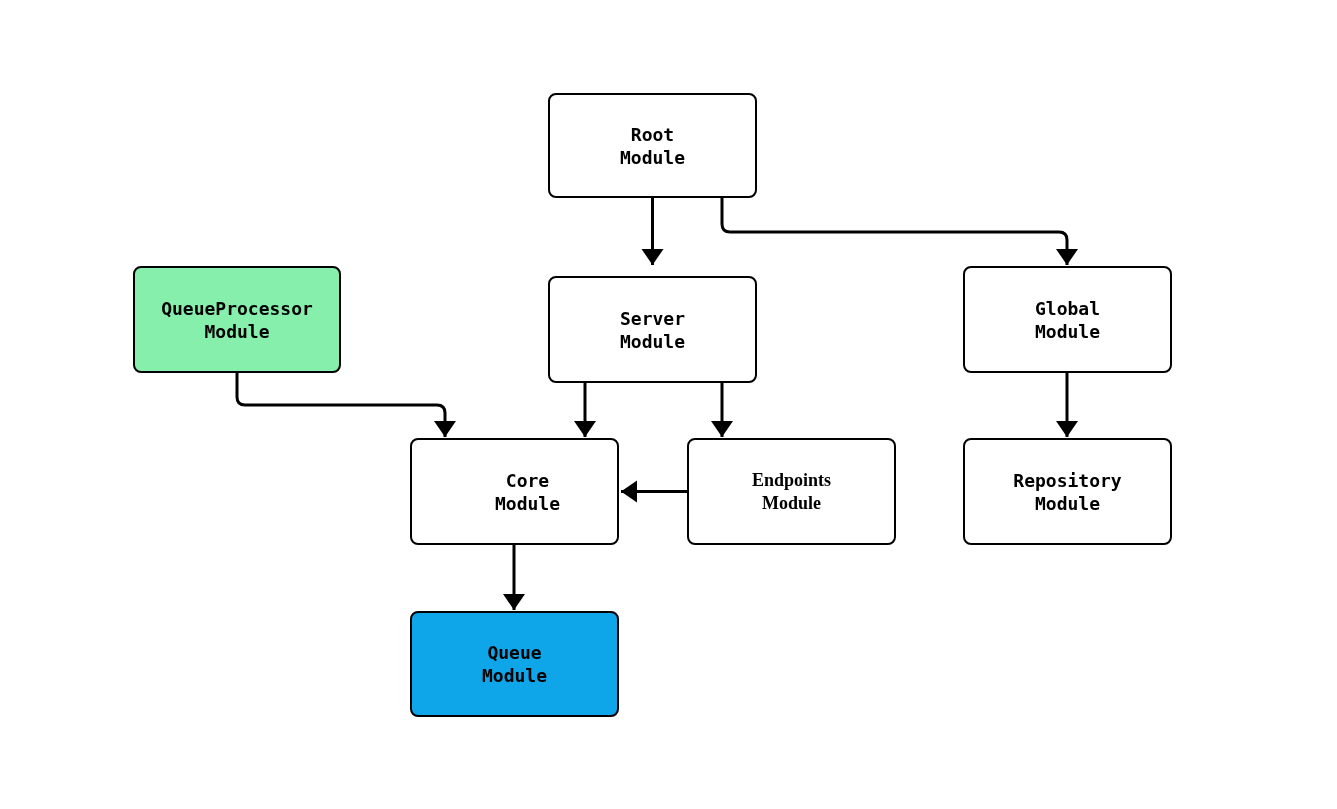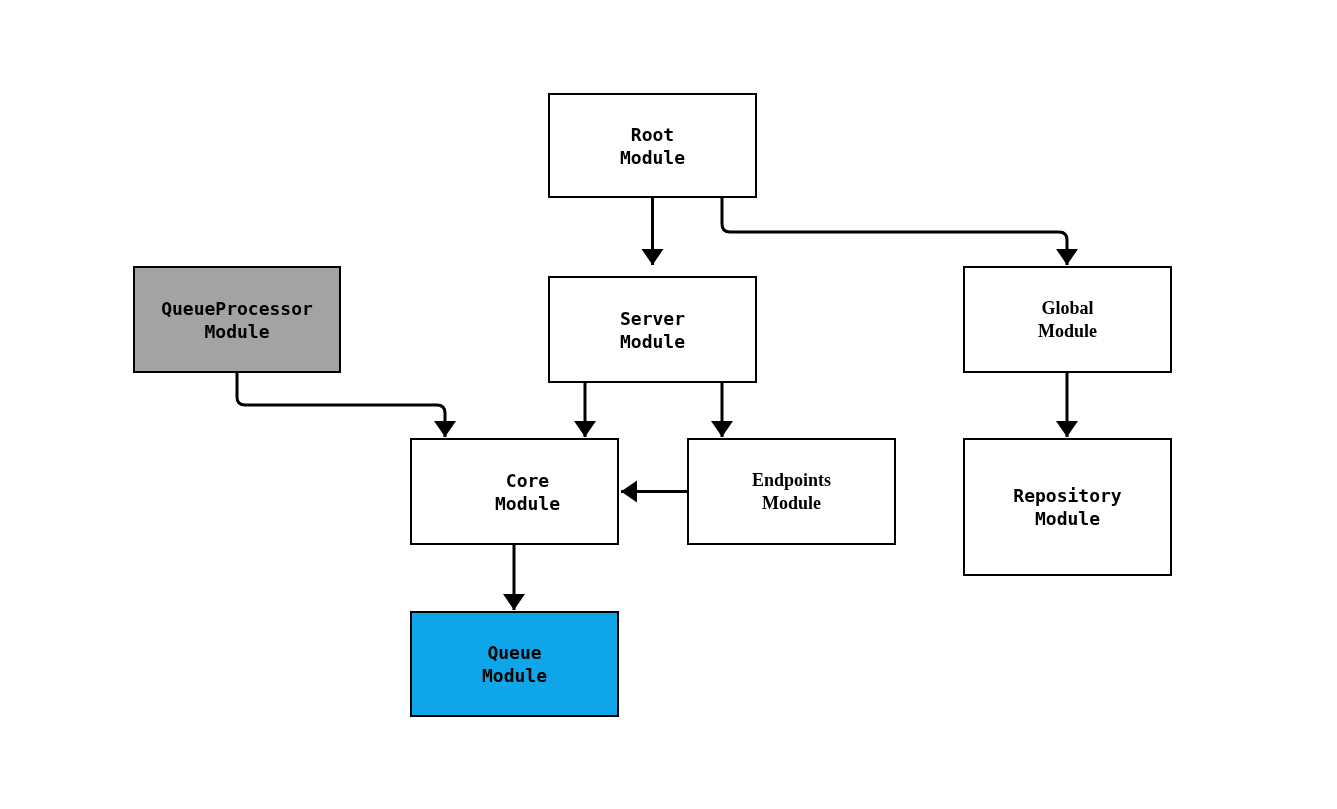--- a/index.html
+++ b/index.html
@@ -21,21 +21,21 @@
   #edge-layer {
     position: absolute;
     left: 0;
     top: 0;
   }
   .node {
     position: absolute;
     box-sizing: border-box;
     background: #ffffff;
     border: 2.5px solid #000000;
-    border-radius: 0;
+    border-radius: 8px;
     display: flex;
     align-items: center;
     justify-content: center;
     text-align: center;
     font-weight: bold;
     font-size: 18px;
     line-height: 23px;
     color: #000000;
     white-space: pre-line;
     letter-spacing: 0px;
@@ -60,27 +60,27 @@
       <path class="edge" d="M722,198 L722,224 Q722,232 730,232 L1059,232 Q1067,232 1067,240 L1067,265" stroke="#000000" marker-end="url(#arrowhead)"></path>
       <path class="edge" d="M237,373 L237,397 Q237,405 245,405 L437,405 Q445,405 445,413 L445,437" stroke="#000000" marker-end="url(#arrowhead)"></path>
       <path class="edge" d="M585,373 L585,437" stroke="#000000" marker-end="url(#arrowhead)"></path>
       <path class="edge" d="M722,373 L722,437" stroke="#000000" marker-end="url(#arrowhead)"></path>
       <path class="edge" d="M1067,373 L1067,437" stroke="#000000" marker-end="url(#arrowhead)"></path>
       <path class="edge" d="M687,491.5 L621,491.5" stroke="#000000" marker-end="url(#arrowhead)"></path>
       <path class="edge" d="M514,545 L514,610" stroke="#000000" marker-end="url(#arrowhead)"></path>
     </svg>
     <div class="node" style="left: 548px; top: 93px; width: 209px; height: 105px; background: rgb(255, 255, 255); border-color: rgb(0, 0, 0); color: rgb(0, 0, 0);"><span>Root
 Module</span></div>
-    <div class="node" style="left: 133px; top: 266px; width: 208px; height: 107px; background: #a3a3a3; border-color: rgb(0, 0, 0); color: rgb(0, 0, 0);"><span>QueueProcessor
+    <div class="node" style="left: 133px; top: 266px; width: 208px; height: 107px; background: #86efac; border-color: rgb(0, 0, 0); color: rgb(0, 0, 0);"><span>QueueProcessor
 Module</span></div>
     <div class="node" style="left: 548px; top: 266px; width: 209px; height: 107px; background: rgb(255, 255, 255); border-color: rgb(0, 0, 0); color: rgb(0, 0, 0); margin-top: 10px;"><span>Server
 Module</span></div>
-    <div class="node" style="left: 963px; top: 266px; width: 209px; height: 107px; background: rgb(255, 255, 255); border-color: rgb(0, 0, 0); color: rgb(0, 0, 0); font-family: Liberation Serif, serif;"><span>Global
+    <div class="node" style="left: 963px; top: 266px; width: 209px; height: 107px; background: rgb(255, 255, 255); border-color: rgb(0, 0, 0); color: rgb(0, 0, 0);"><span>Global
 Module</span></div>
     <div class="node" style="left: 410px; top: 438px; width: 209px; height: 107px; background: rgb(255, 255, 255); border-color: rgb(0, 0, 0); color: rgb(0, 0, 0); padding-left: 26px;"><span>Core
 Module</span></div>
     <div class="node" style="left: 687px; top: 438px; width: 209px; height: 107px; background: rgb(255, 255, 255); border-color: rgb(0, 0, 0); color: rgb(0, 0, 0); font-family: Liberation Serif, serif;"><span>Endpoints
 Module</span></div>
-    <div class="node" style="left: 963px; top: 438px; width: 209px; height: 138px; background: rgb(255, 255, 255); border-color: rgb(0, 0, 0); color: rgb(0, 0, 0);"><span>Repository
+    <div class="node" style="left: 963px; top: 438px; width: 209px; height: 107px; background: rgb(255, 255, 255); border-color: rgb(0, 0, 0); color: rgb(0, 0, 0);"><span>Repository
 Module</span></div>
     <div class="node" style="left: 410px; top: 611px; width: 209px; height: 106px; background: #0ea5e9; border-color: rgb(0, 0, 0); color: rgb(0, 0, 0);"><span>Queue
 Module</span></div>
   </div>
 
 </body></html>

